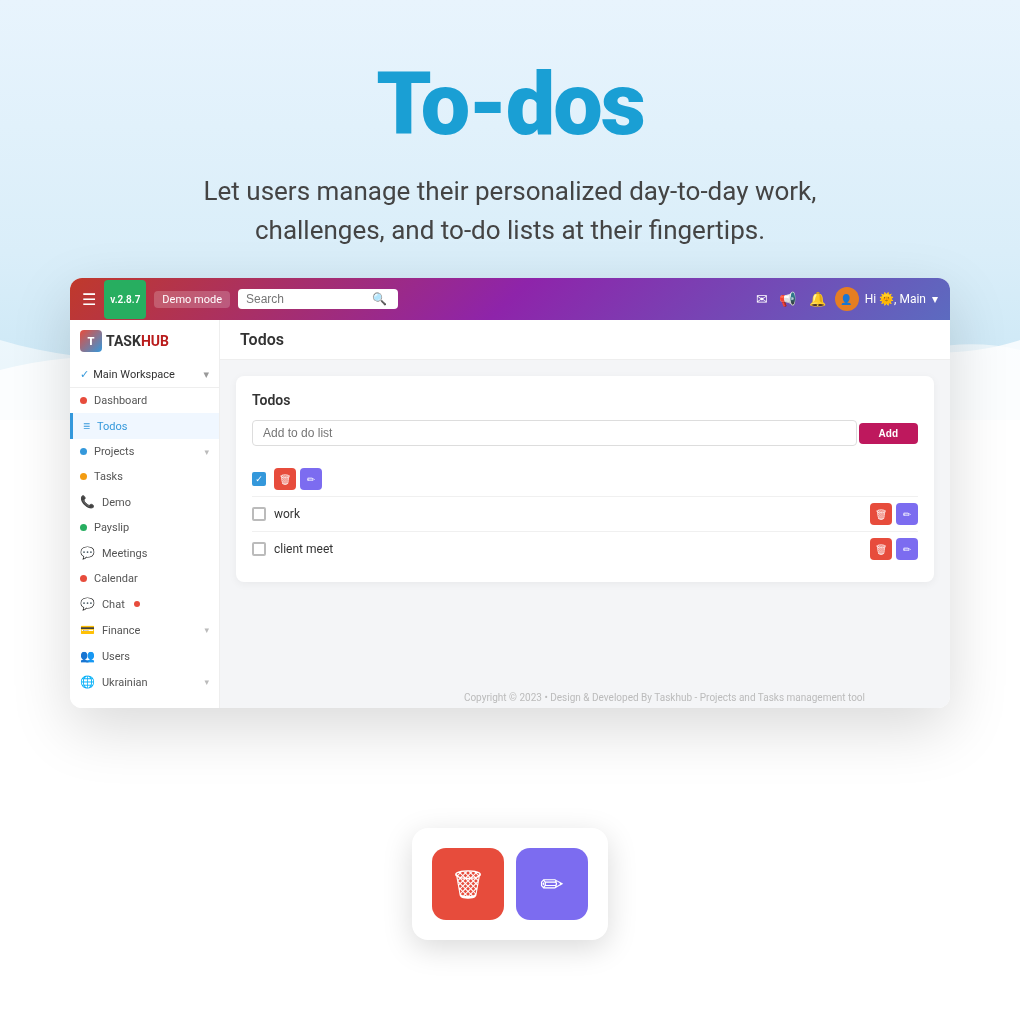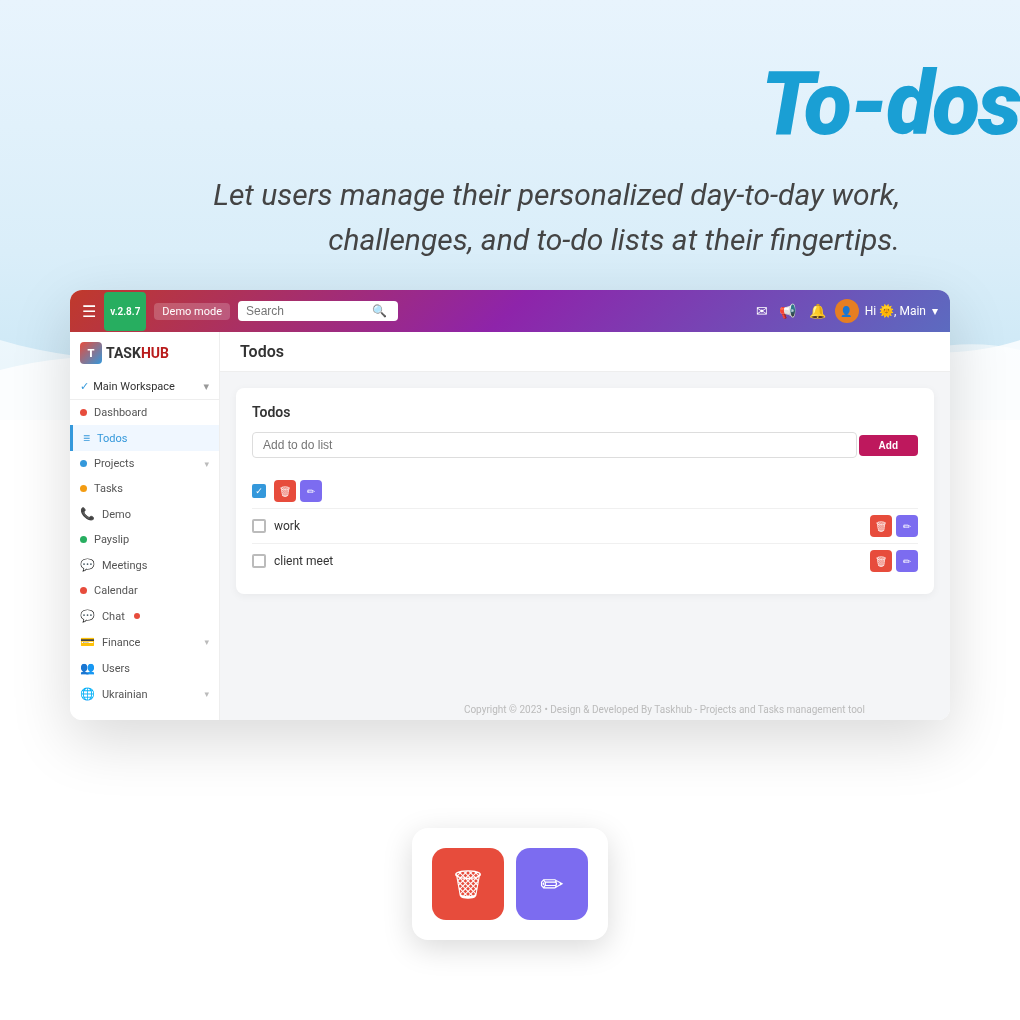--- a/index.html
+++ b/index.html
@@ -24,33 +24,32 @@
     .bg-wave svg {
       position: absolute;
       bottom: 0; left: 0;
       width: 100%;
     }
 
     
     .hero-section {
       position: relative;
       z-index: 1;
-      text-align: right;
+      text-align: center;
       padding-top: 60px;
-      font-style: italic;
     }
     .hero-title {
       font-size: 88px;
       font-weight: 900;
       color: #1a9fd4;
       line-height: 1;
       letter-spacing: -2px;
     }
     .hero-subtitle {
-      font-size: 30px;
+      font-size: 26px;
       color: #444;
       margin-top: 24px;
       line-height: 1.5;
       max-width: 780px;
       margin-left: auto;
       margin-right: auto;
     }
 
     
     .app-container {

